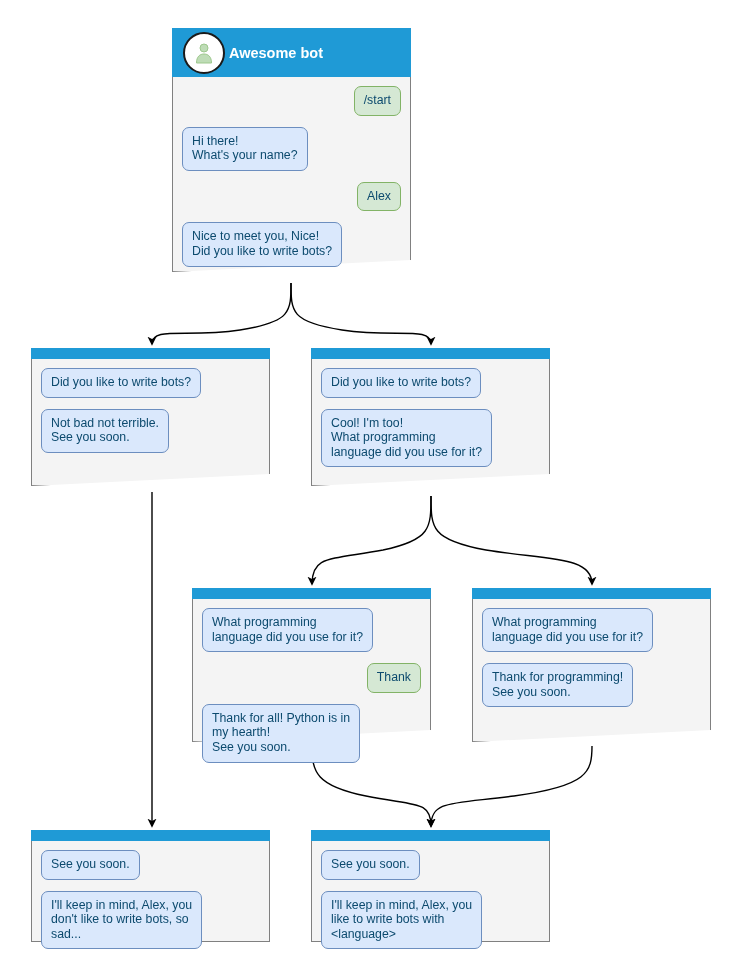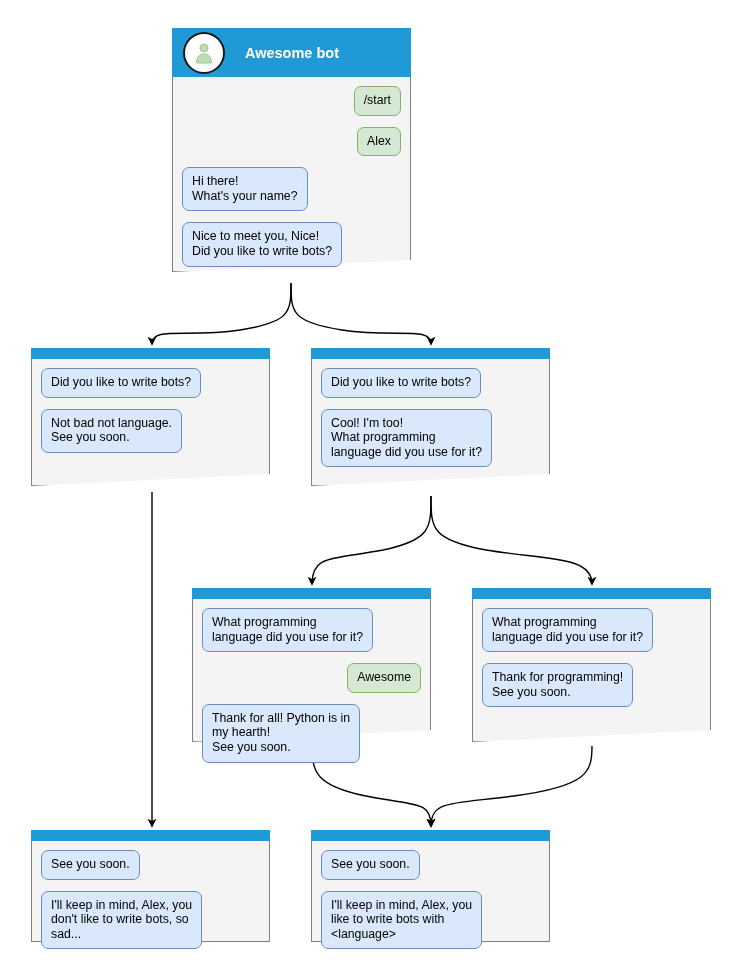--- a/index.html
+++ b/index.html
@@ -73,21 +73,21 @@
     display: flex;
     align-items: center;
     justify-content: center;
     flex: 0 0 auto;
   }
   .avatar svg { display: block; }
   .bot-title {
     color: #ffffff;
     font-size: 14.5px;
     font-weight: bold;
-    margin-left: 20px;
+    margin-left: 4px;
     white-space: nowrap;
   }
   .node-body {
     position: absolute;
     left: 0;
     right: 0;
     bottom: 0;
     z-index: 3;
     padding: 9px 10px 0 10px;
     box-sizing: border-box;
@@ -96,21 +96,21 @@
     display: flex;
     margin-bottom: 11px;
   }
   .msg-row.bot { justify-content: flex-start; }
   .msg-row.user { justify-content: flex-end; }
   .bubble {
     border-radius: 7px;
     padding: 6px 9px 7px 9px;
     font-size: 12.3px;
     line-height: 14.6px;
-    color: #000000;
+    color: #0c4a6e;
     white-space: pre-line;
     box-sizing: border-box;
   }
   .bubble.bot {
     background: #dae8fc;
     border: 1px solid #6c8ebf;
   }
   .bubble.user {
     background: #d5e8d4;
     border: 1px solid #82b366;
@@ -155,44 +155,44 @@
                 <circle cx="12" cy="7" r="4" fill="#bedcb6" stroke="#9dc88d" stroke-width="1"></circle>
                 <path d="M4.5 22 C4.5 15.5 8 13 12 13 C16 13 19.5 15.5 19.5 22 Z" fill="#bedcb6" stroke="#9dc88d" stroke-width="1"></path>
               </svg>
             </div>
             <div class="bot-title">Awesome bot</div>
           </div>
           <div class="node-body" style="top: 49px; bottom: auto;">
             <div class="msg-row user">
               <div class="bubble user">/start</div>
             </div>
+            <div class="msg-row bot">
+              <div class="bubble bot">Hi there!
+What's your name?</div>
+            </div>
             <div class="msg-row user">
               <div class="bubble user">Alex</div>
             </div>
             <div class="msg-row bot">
-              <div class="bubble bot">Hi there!
-What's your name?</div>
-            </div>
-            <div class="msg-row bot">
               <div class="bubble bot">Nice to meet you, Nice!
 Did you like to write bots?</div>
             </div>
           </div>
         </div>
       </div>
       <div class="node" style="left: 31px; top: 348px; width: 239px; height: 138px;">
         <div class="node-skew" style="height: 138px; clip-path: polygon(0px 0px, 100% 0px, 100% 91.3%, 0px 100%);"></div>
         <div class="node-inner">
           <div class="node-header"></div>
           <div class="node-body" style="top: 11px; bottom: auto;">
             <div class="msg-row bot">
               <div class="bubble bot">Did you like to write bots?</div>
             </div>
             <div class="msg-row bot">
-              <div class="bubble bot">Not bad not language.
+              <div class="bubble bot">Not bad not terrible.
 See you soon.</div>
             </div>
           </div>
         </div>
       </div>
       <div class="node" style="left: 311px; top: 348px; width: 239px; height: 138px;">
         <div class="node-skew" style="height: 138px; clip-path: polygon(0px 0px, 100% 0px, 100% 91.3%, 0px 100%);"></div>
         <div class="node-inner">
           <div class="node-header"></div>
           <div class="node-body" style="top: 11px; bottom: auto;">
@@ -210,21 +210,21 @@
       <div class="node" style="left: 192px; top: 588px; width: 239px; height: 154px;">
         <div class="node-skew" style="height: 154px; clip-path: polygon(0px 0px, 100% 0px, 100% 92.21%, 0px 100%);"></div>
         <div class="node-inner">
           <div class="node-header"></div>
           <div class="node-body" style="top: 11px; bottom: auto;">
             <div class="msg-row bot">
               <div class="bubble bot">What programming
 language did you use for it?</div>
             </div>
             <div class="msg-row user">
-              <div class="bubble user">Awesome</div>
+              <div class="bubble user">Thank</div>
             </div>
             <div class="msg-row bot">
               <div class="bubble bot">Thank for all! Python is in
 my hearth!
 See you soon.</div>
             </div>
           </div>
         </div>
       </div>
       <div class="node" style="left: 472px; top: 588px; width: 239px; height: 154px;">

